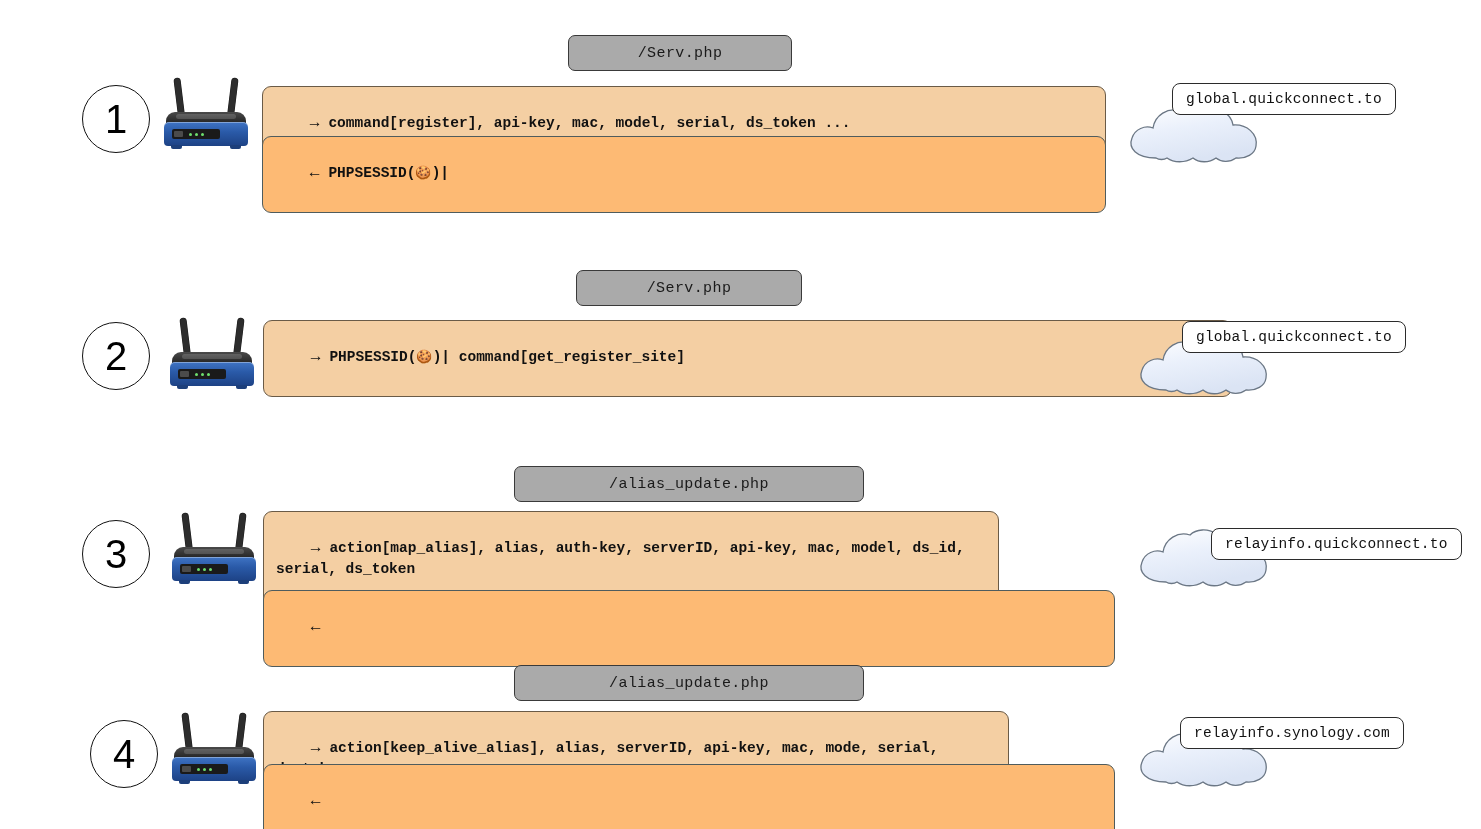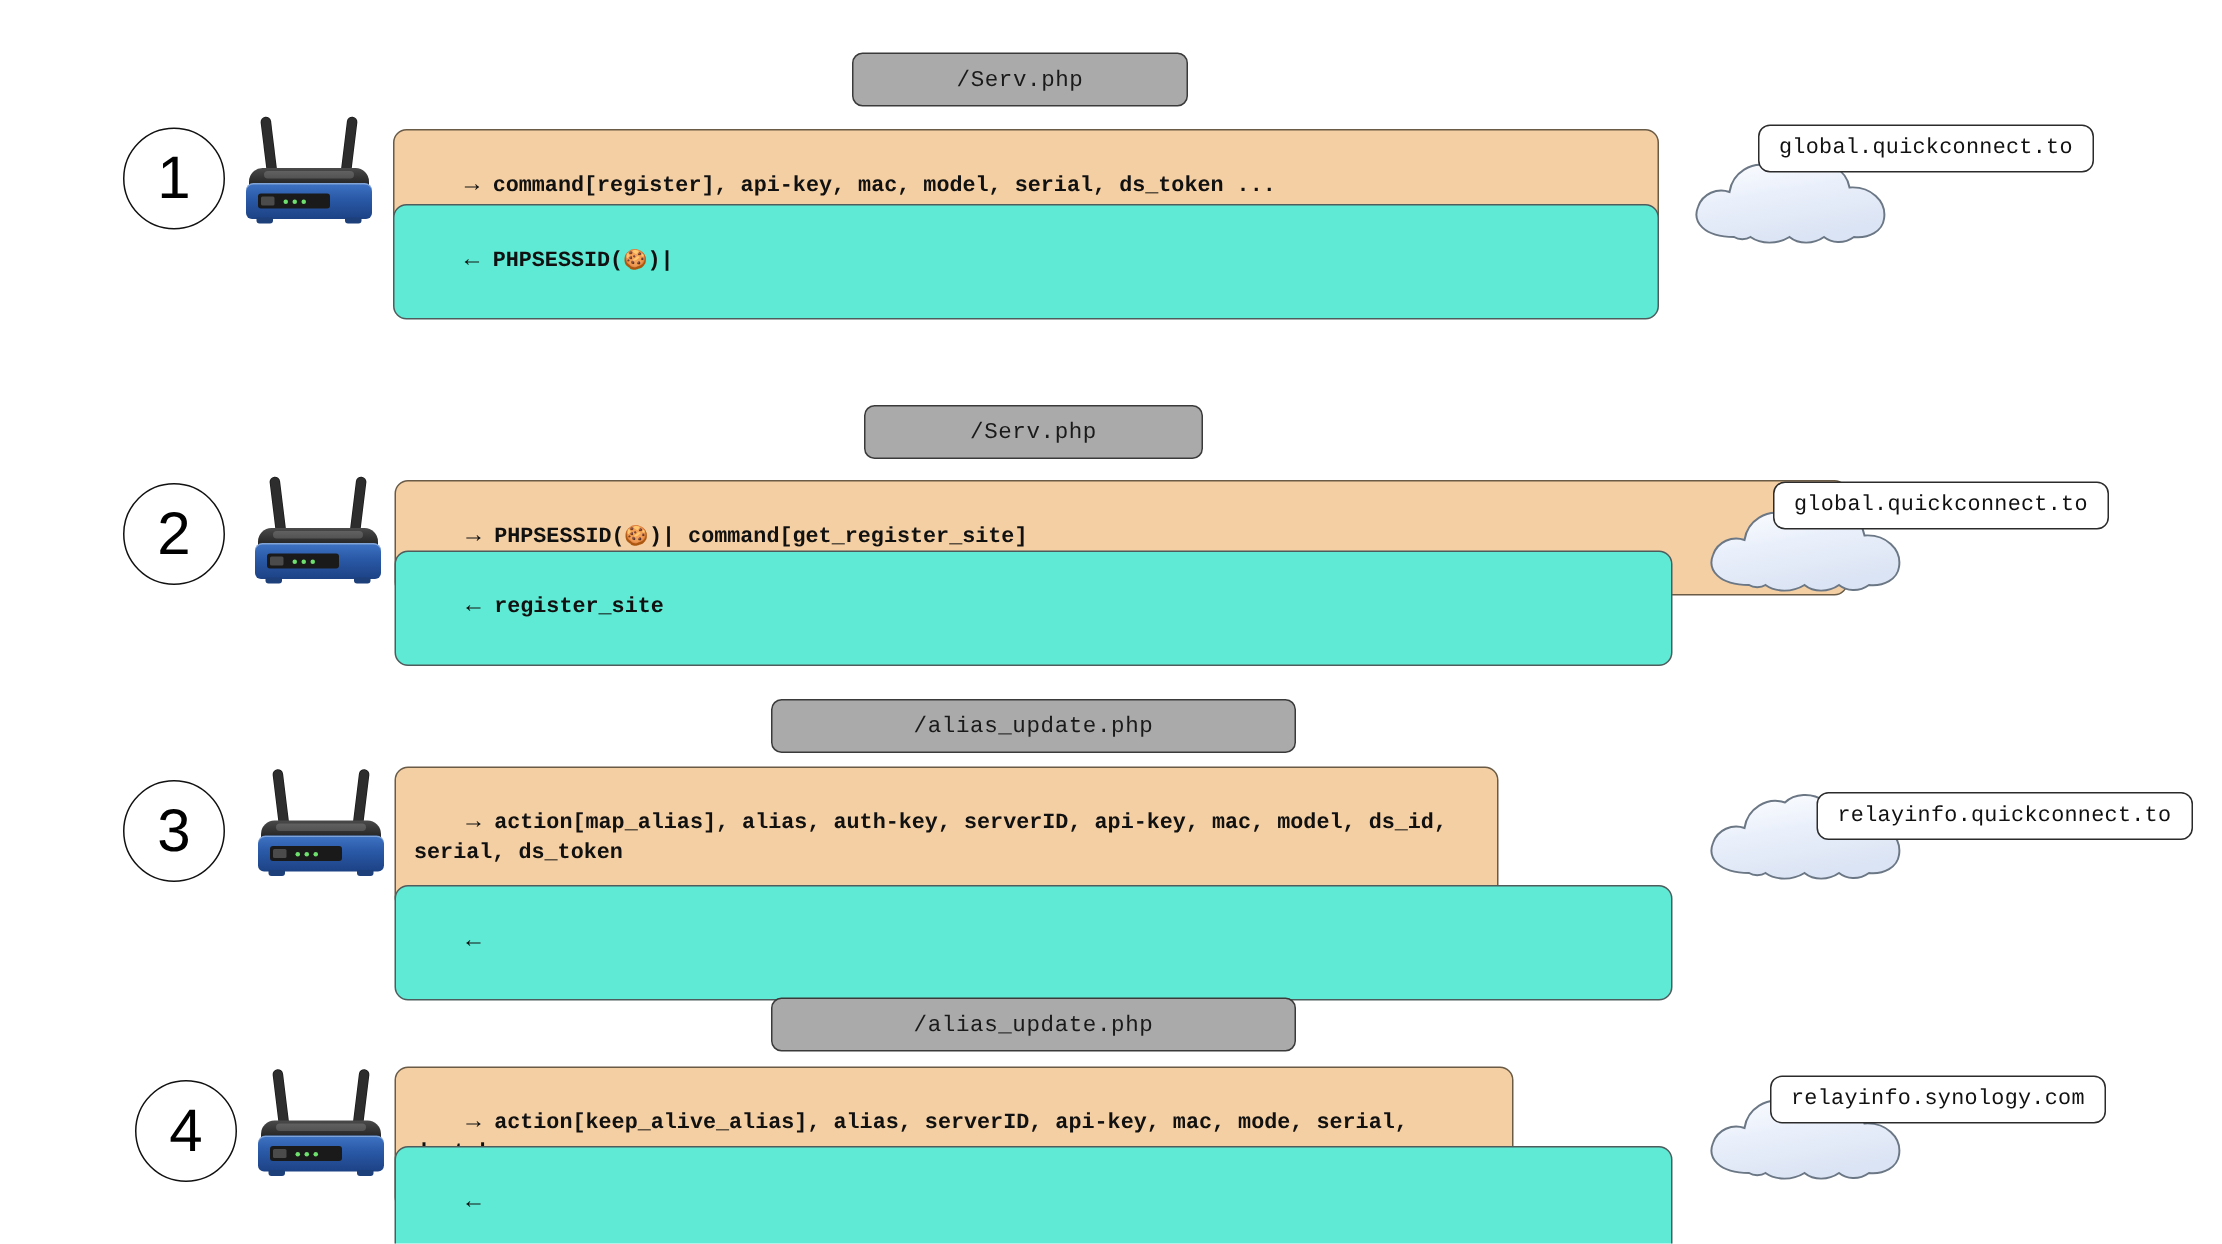--- a/index.html
+++ b/index.html
@@ -168,21 +168,21 @@
     color: #111;
     line-height: 1.33;
     white-space: pre-wrap;
     word-break: break-word;
   }
   .msg.request {
     background: #f4cfa3;
     border-color: #6a5b47;
   }
   .msg.response {
-    background: #5eead4;
+    background: #fdba74;
     border-color: #4f5c5d;
   }
   .msg .arrow {
     display: inline-block;
     font-weight: normal;
     font-size: 16px;
     margin-right: 9px;
   }
   .msg .line2 {
     display: block;
@@ -284,23 +284,20 @@
     <div class="foot foot-l"></div>
     <div class="foot foot-r"></div>
   </div>
 
   <div class="endpoint-label" style="left:576px; top:20px; width:226px;">/Serv.php</div>
 
   <div class="msg request" style="left:263px; top:70px; width:969px;">
     <span class="arrow">→</span><span>PHPSESSID(</span><span class="cookie">🍪</span><span>)| command[get_register_site]</span>
   </div>
 
-  <div class="msg response" style="left:263px; top:117px; width:852px;">
-    <span class="arrow">←</span><span>register_site</span>
-  </div>
 
   <div class="cloud-wrap" style="left:1136px; top:86px;">
     <svg width="140" height="62" viewBox="0 0 140 62">
       <defs>
         <linearGradient id="cg2" x1="0" y1="0" x2="0.4" y2="1">
           <stop offset="0%" stop-color="#ffffff"></stop>
           <stop offset="48%" stop-color="#eaf0fb"></stop>
           <stop offset="100%" stop-color="#dbe4f4"></stop>
         </linearGradient>
       </defs>

